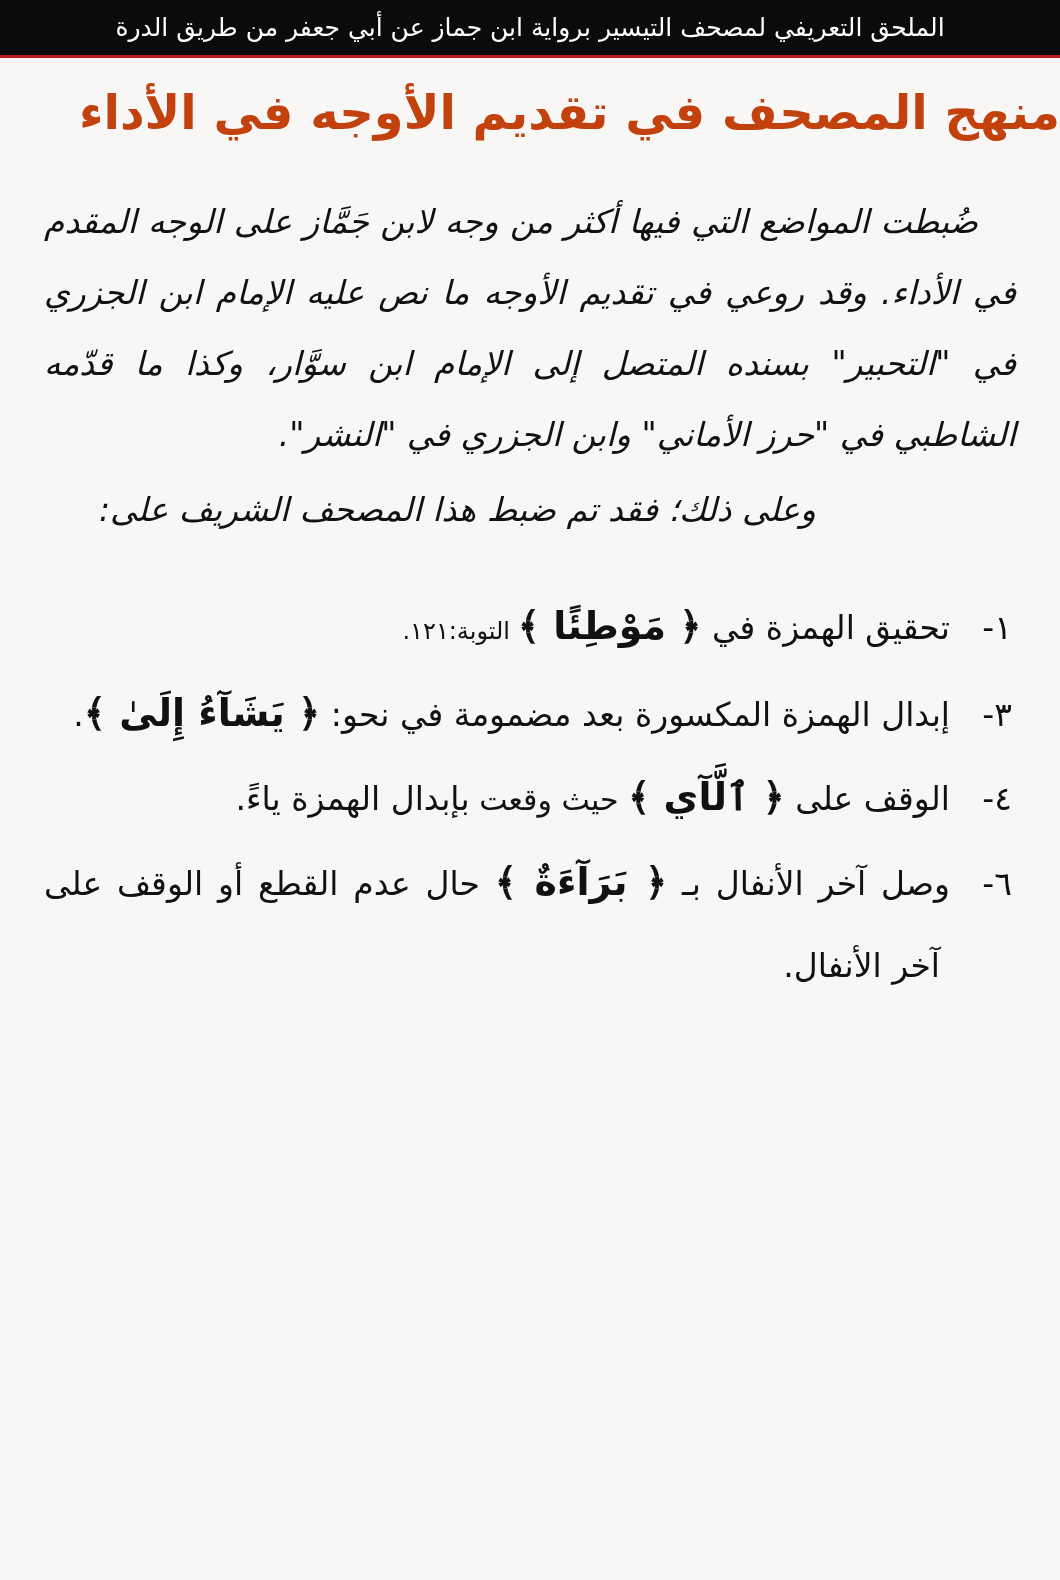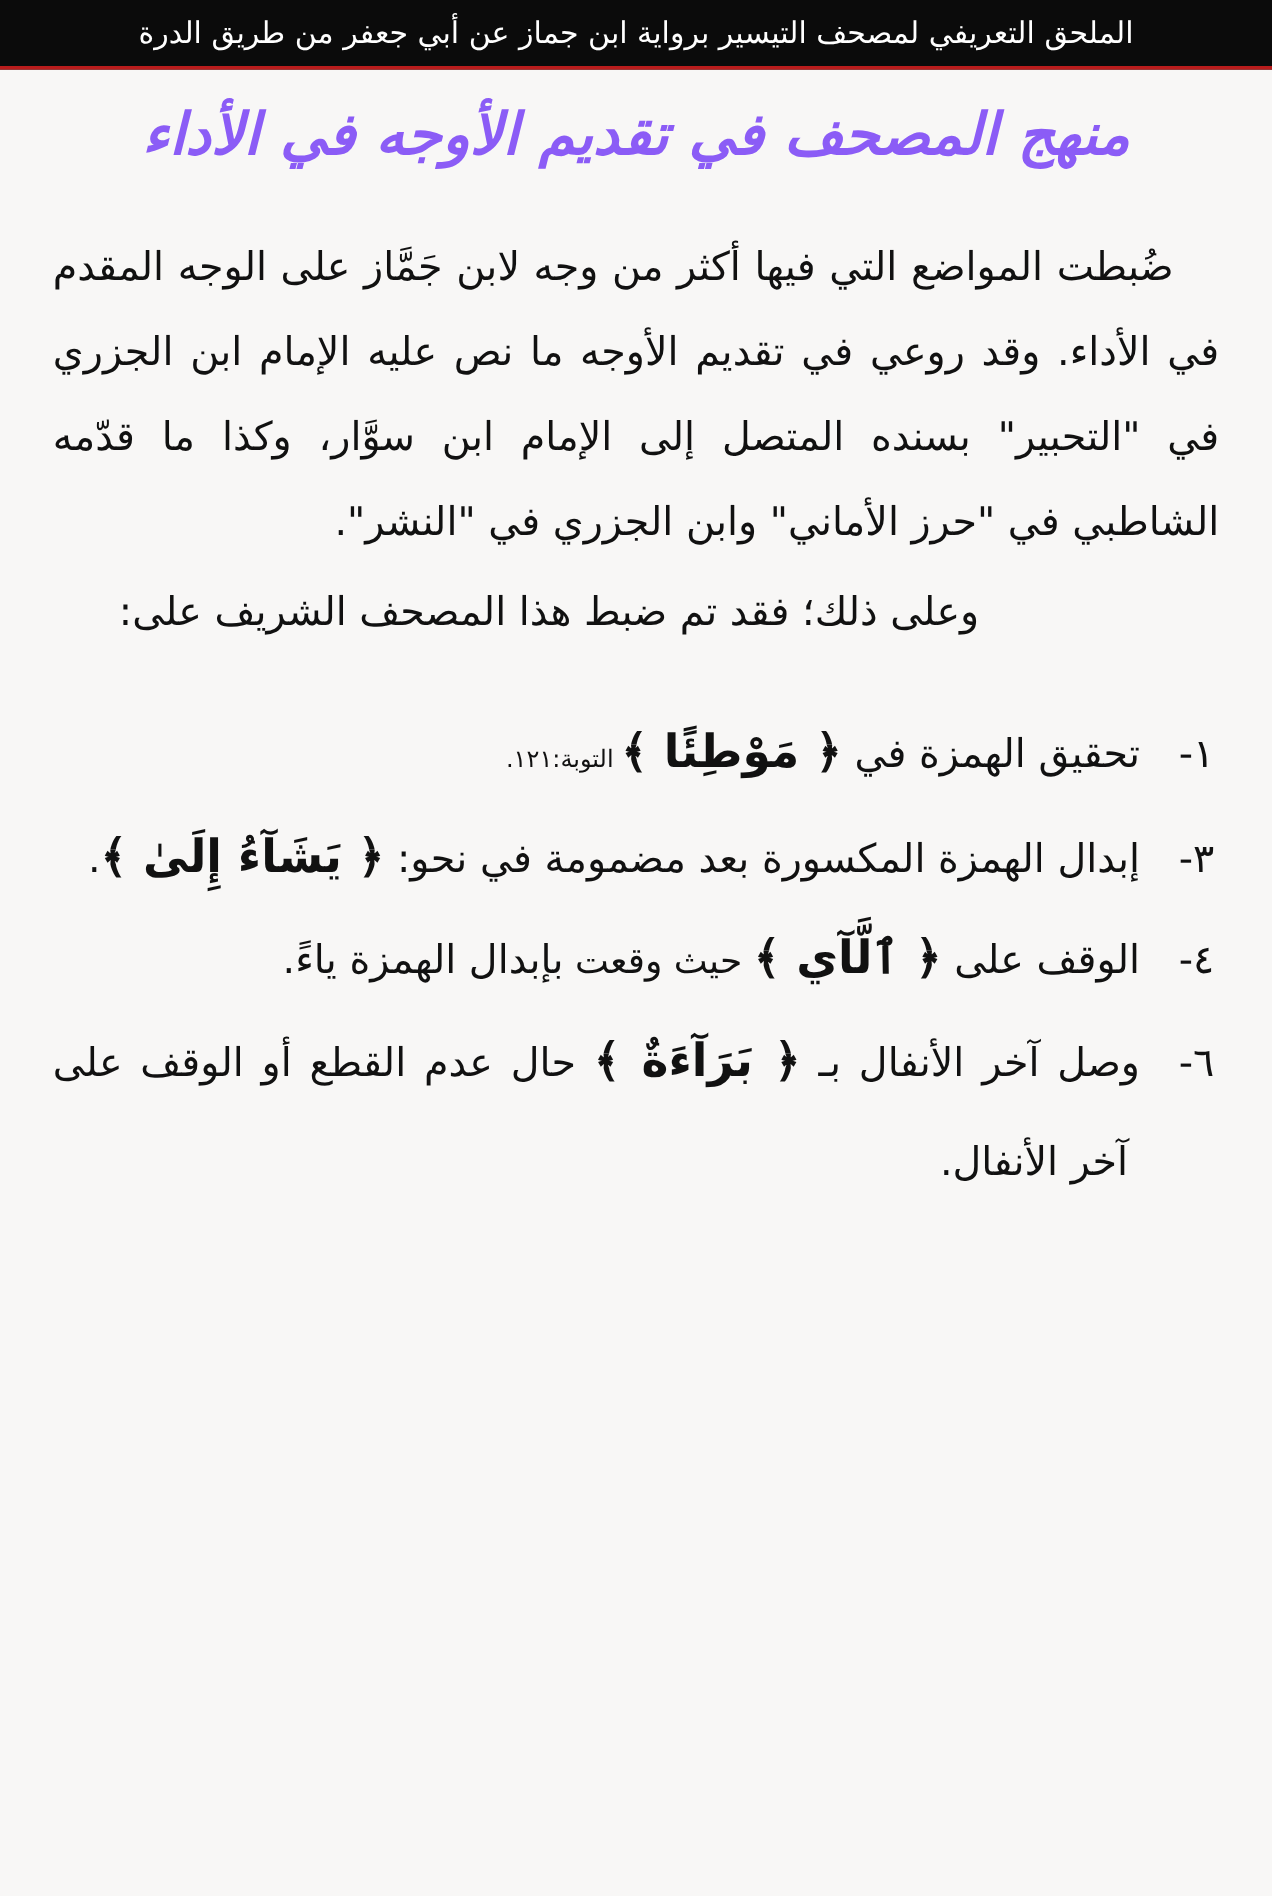--- a/index.html
+++ b/index.html
@@ -18,33 +18,32 @@
     height: 58px;
     background: #0b0b0b;
     color: #ffffff;
     display: flex;
     align-items: center;
     justify-content: center;
     font-size: 25px;
     border-bottom: 3px solid #b91c1c;
   }
   .page-title {
-    color: #8b5cf6;
-    text-align: center;
+    color: #c2410c;
     font-size: 48px;
     font-weight: bold;
     line-height: 96px;
     margin-top: 6px;
-    font-style: italic;
   }
   .body-text {
     margin: 0 44px;
     font-size: 33px;
     line-height: 71px;
     text-align: justify;
+    font-style: italic;
   }
   .intro-p1 {
     margin-top: 26px;
     text-indent: 38px;
   }
   .intro-p2 {
     margin-top: 4px;
     text-indent: 200px;
   }
   .points-list {
@@ -63,21 +62,21 @@
     text-indent: 0;
     min-width: 40px;
     margin-left: 22px;
   }
   .li-quote {
     font-size: 38px;
     font-weight: 600;
     letter-spacing: 1px;
   }
   .li-ref {
-    font-size: 20px;
+    font-size: 24px;
   }
   .li-small {
     font-size: 30px;
   }
   .seg:empty { display: none; }
 </style>
 </head>
 <body>
 
 <header class="header-bar">

